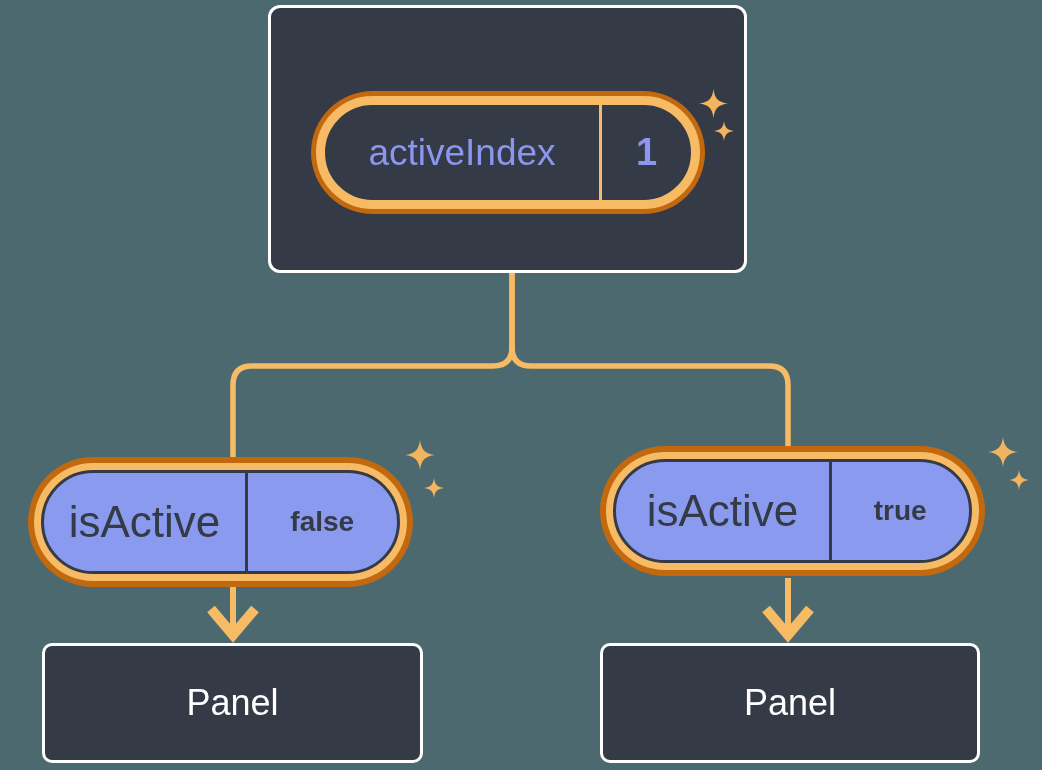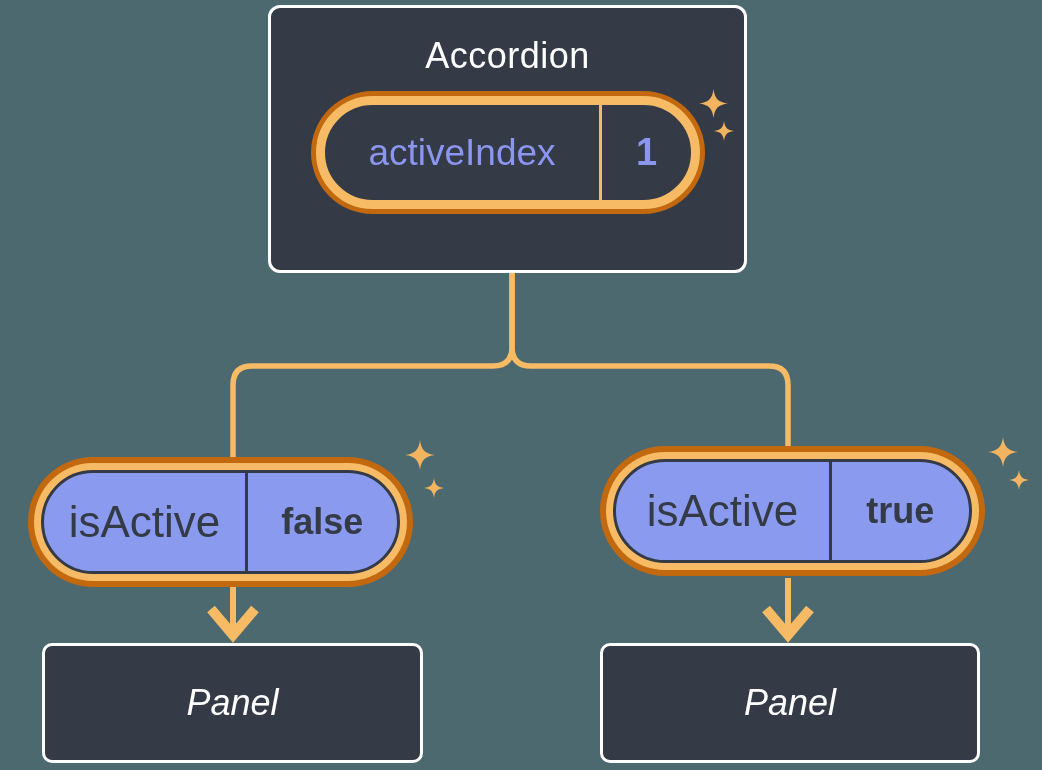--- a/index.html
+++ b/index.html
@@ -33,21 +33,20 @@
     letter-spacing: .5px;
   }
 
   .panel-node {
     display: flex;
     align-items: center;
     justify-content: center;
     font-size: 36px;
     font-weight: 500;
     border-radius: 10px;
-    font-style: italic;
   }
   .panel-left  { left:42px;  top:643px; width:381px; height:120px; }
   .panel-right { left:600px; top:643px; width:380px; height:120px; }
 
   
   .state-pill {
     position: absolute;
     left: 45px; top: 88px;
     width: 384px; height: 113px;
     box-sizing: border-box;
@@ -93,21 +92,21 @@
   .prop-pill .pill-label {
     display:flex; align-items:center; justify-content:center;
     font-size: 44px;
   }
   .pill-left  .pill-label { width: 201px; }
   .pill-right .pill-label { width: 213px; }
   .prop-pill .pill-divider { width: 2.5px; background: #343a46; }
   .prop-pill .pill-value {
     flex: 1;
     display:flex; align-items:center; justify-content:center;
-    font-size: 36px;
+    font-size: 28px;
     font-weight: 700;
   }
 
   .sparkle { position: absolute; }
 </style>
 </head>
 <body>
 
 <div class="canvas">
 
@@ -118,21 +117,20 @@
       <path stroke-width="6" d="M233 586 L233 633"></path>
       <path stroke-width="6" d="M788 578 L788 633"></path>
     </g>
     <g fill="none" stroke="#f6bb64" stroke-width="10" stroke-linejoin="miter" stroke-linecap="butt">
       <path d="M211 609 L233 635 L255 609"></path>
       <path d="M766 609 L788 635 L810 609"></path>
     </g>
   </svg>
 
   <div class="node root-node">
-    <div class="node-title">Accordion</div>
     <div class="state-pill">
       <div class="pill-label">activeIndex</div>
       <div class="pill-divider"></div>
       <div class="pill-value">1</div>
     </div>
   </div>
 
   <div class="prop-pill pill-left">
     <div class="pill-label">isActive</div>
     <div class="pill-divider"></div>

